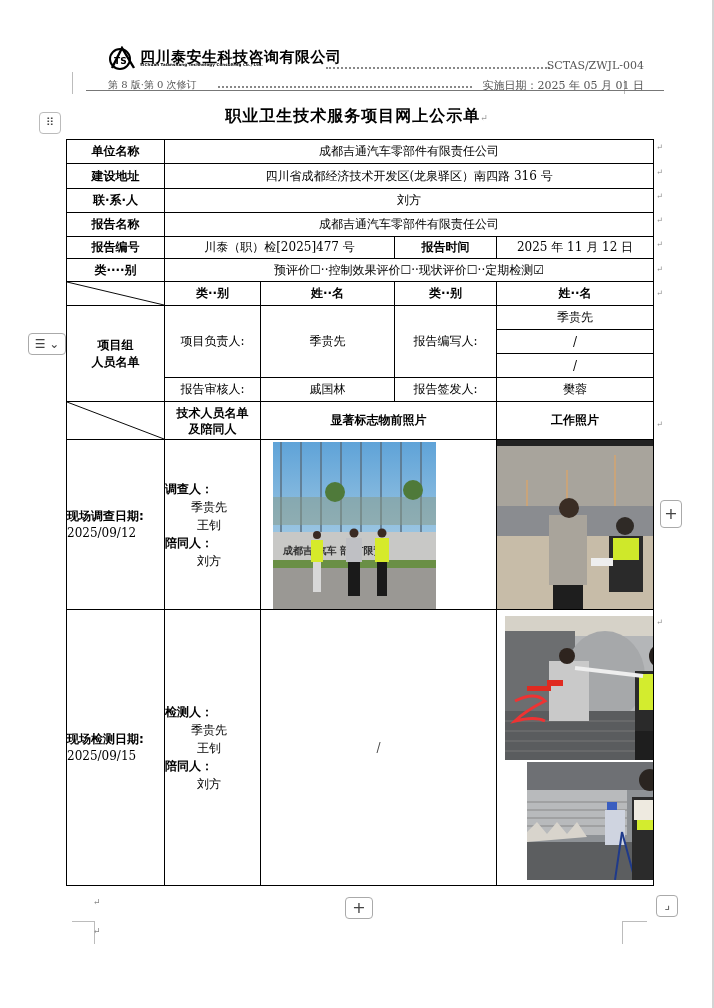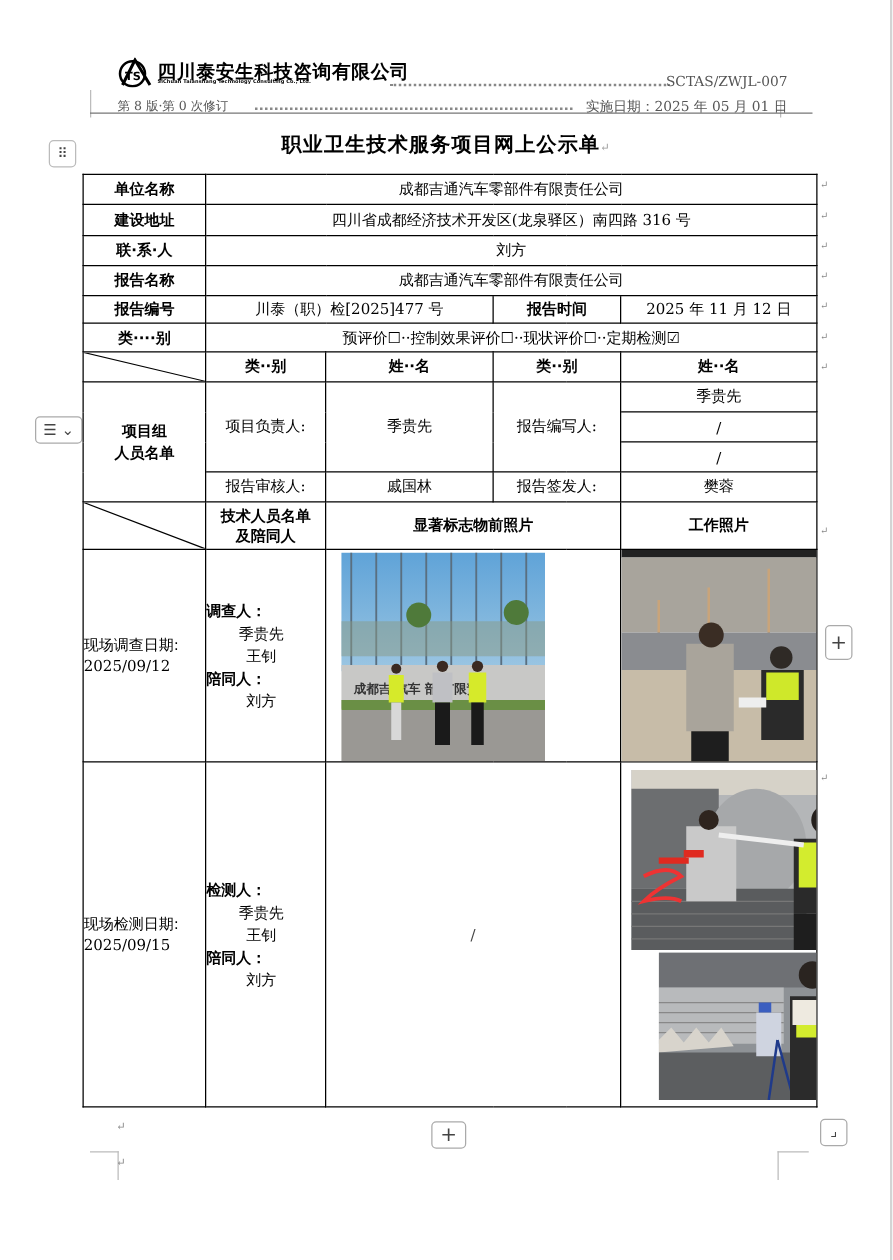--- a/index.html
+++ b/index.html
@@ -1,19 +1,19 @@
 <!DOCTYPE html>
 <html><head>
 <meta charset="utf-8">
 <style>
   html,body{margin:0;padding:0;}
   body{width:714px;height:1008px;background:#fff;position:relative;overflow:hidden;font-family:"DejaVu Serif","Liberation Serif",serif;color:#000;}
   .page-edge{position:absolute;right:0;top:0;width:2px;height:1008px;background:#d4d4d4;}
   .corner{position:absolute;border-color:#bcbcbc;border-style:solid;border-width:0;}
-  .header{position:absolute;left:94px;top:46px;width:540px;height:48px;text-decoration:underline;}
+  .header{position:absolute;left:108px;top:46px;width:540px;height:48px;text-decoration:underline;}
   .logo{position:absolute;left:0;top:0;width:28px;height:24px;}
   .company-cn{position:absolute;left:32px;top:2px;font-family:"DejaVu Sans",sans-serif;font-weight:bold;font-size:15px;letter-spacing:0.5px;}
   .company-en{position:absolute;left:32px;top:16px;font-family:"DejaVu Sans",sans-serif;font-size:4px;font-weight:bold;letter-spacing:0.1px;white-space:nowrap;}
   .doc-code{position:absolute;right:4px;top:13px;font-size:11px;color:#555;white-space:nowrap;}
   .dots1{position:absolute;left:218px;right:98px;top:21px;border-bottom:2px dotted #888;}
   .hline{position:absolute;left:-22px;width:578px;top:44px;border-top:1px solid #777;}
   .edition{position:absolute;left:0;top:32px;font-size:10px;color:#555;white-space:nowrap;}
   .dots2{position:absolute;left:110px;right:176px;top:40px;border-bottom:2px dotted #888;}
   .impl-date{position:absolute;right:4px;top:32px;font-size:11px;color:#555;white-space:nowrap;}
   .title{position:absolute;left:0;width:714px;top:106px;text-align:center;font-size:16px;font-weight:bold;letter-spacing:1px;}
@@ -22,21 +22,21 @@
   table.main{position:absolute;left:66px;top:139px;width:587px;border-collapse:collapse;table-layout:fixed;font-size:12px;}
   table.main td{border:1.4px solid #000;padding:0;text-align:center;vertical-align:middle;overflow:hidden;margin-top:40px;}
   .lbl{font-weight:bold;font-family:"DejaVu Sans",sans-serif;font-size:12px;}
   .diag{position:relative;}
   .diag svg{position:absolute;left:0;top:0;width:100%;height:100%;}
   .people{text-align:left !important;font-size:12px;line-height:18px;}
   .people .b{font-weight:bold;font-family:"DejaVu Sans",sans-serif;}
   .people .n{padding-left:26px;}
   .people .n2{padding-left:32px;}
   .datecell{text-align:left !important;font-size:12px;line-height:17px;}
-  .datecell .b{font-weight:normal;font-family:"DejaVu Sans",sans-serif;}
+  .datecell .b{font-weight:bold;font-family:"DejaVu Sans",sans-serif;}
   .photo{position:relative;}
   .ph{position:absolute;overflow:hidden;}
   .rowmark{position:absolute;left:656px;font-size:8px;color:#888;}
   .side-btn{position:absolute;border:1px solid #aaa;border-radius:4px;background:#fff;text-align:center;font-family:"DejaVu Sans",sans-serif;color:#444;}
 </style>
 </head>
 <body>
 
 <div class="page-edge"></div>
 
@@ -47,21 +47,21 @@
 
 <div class="header">
   <svg class="logo" viewBox="0 0 28 24">
     <circle cx="12" cy="13" r="10" fill="none" stroke="#000" stroke-width="2"></circle>
     <path d="M4 22 L14 2 L26 22" fill="none" stroke="#000" stroke-width="2.4"></path>
     <text x="6" y="18" font-size="9" font-weight="bold" font-family="DejaVu Sans, sans-serif">TS</text>
   </svg>
   <div class="company-cn">四川泰安生科技咨询有限公司</div>
   <div class="company-en">SiChuan Taianshang Technology Consulting Co., Ltd.</div>
   <div class="dots1"></div>
-  <div class="doc-code">SCTAS/ZWJL-007</div>
+  <div class="doc-code">SCTAS/ZWJL-004</div>
   <div class="edition">第 8 版·第 0 次修订</div>
   <div class="dots2"></div>
   <div class="impl-date">实施日期：2025 年 05 月 01 日</div>
   <div class="hline"></div>
 </div>
 
 <div class="handle">⠿</div>
 
 <div class="title"><span>职业卫生技术服务项目网上公示单</span><span class="ret">↵</span></div>
 

